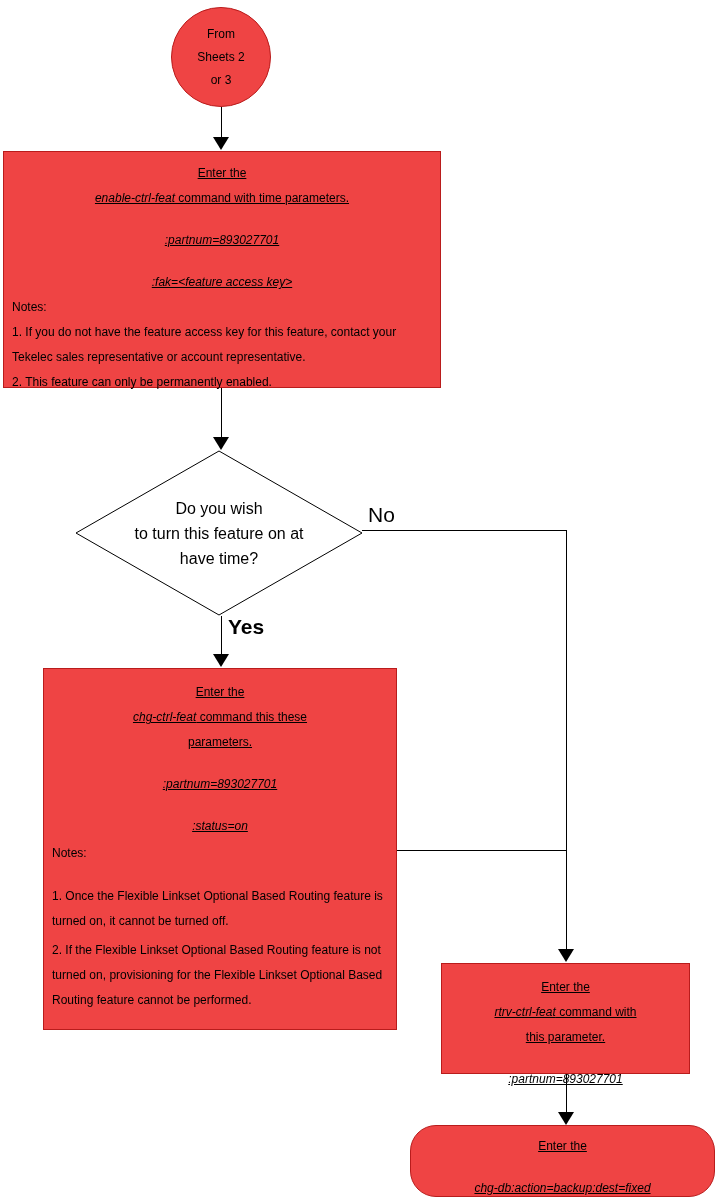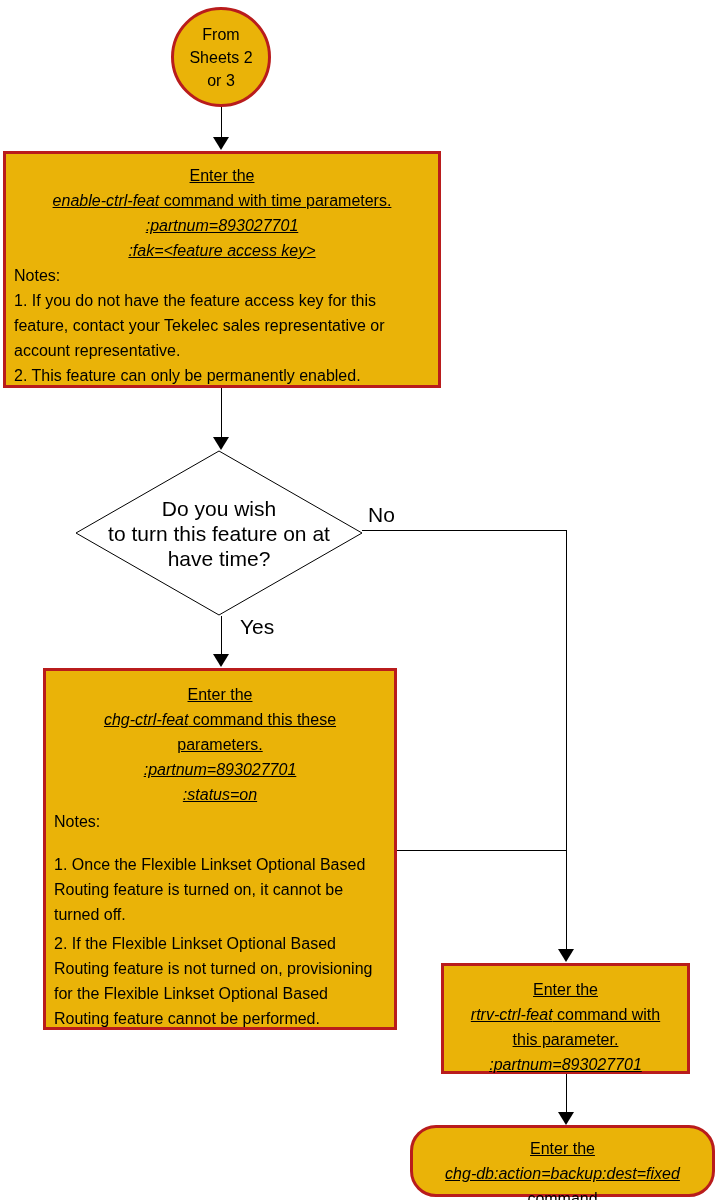--- a/index.html
+++ b/index.html
@@ -14,56 +14,56 @@
   #flowchart {
     position: relative;
     width: 721px;
     height: 1200px;
     background: #ffffff;
     overflow: hidden;
   }
   .node {
     position: absolute;
     box-sizing: border-box;
-    border: 3px solid #b91c1c;
-    background: #eab308;
-    font-size: 16px;
+    border: 1px solid #b91c1c;
+    background: #ef4444;
+    font-size: 12px;
     line-height: 25px;
   }
   .terminator {
     border-radius: 26px;
   }
   .circle {
     border-radius: 50%;
     display: flex;
     flex-direction: column;
     align-items: center;
     justify-content: center;
     text-align: center;
     line-height: 23px;
   }
   .ctr { text-align: center; text-decoration: underline; }
   .lft { text-align: left; }
-  .ital { font-style: italic; }
+  .ital { font-style: italic; margin-top: 17px; }
   .pad-note { padding-left: 8px; padding-right: 8px; }
 
   
   .diamond-wrap {
     position: absolute;
   }
   .diamond-wrap svg {
     position: absolute;
     left: 0;
     top: 0;
     display: block;
   }
   .diamond-label {
     position: absolute;
     text-align: center;
-    font-size: 21px;
+    font-size: 16px;
     line-height: 25px;
   }
 
   
   .conn {
     position: absolute;
     background: #000000;
   }
   .vline { width: 1px; }
   .hline { height: 1px; }
@@ -118,21 +118,21 @@
       <div>to turn this feature on at</div>
       <div>have time?</div>
     </div>
   </div>
 
   <div class="edge-label" style="left:368px; top:506px;">No</div>
   <div class="conn hline" style="left:362px; top:530px; width:205px;"></div>
   <div class="conn vline" style="left:566px; top:530px; height:420px;"></div>
   <div class="arrow-down" style="left:558px; top:949px;"></div>
 
-  <div class="edge-label" style="left:240px; top:618px;">Yes</div>
+  <div class="edge-label" style="left:228px; top:618px;font-weight:bold;">Yes</div>
   <div class="conn vline" style="left:221px; top:616px; height:39px;"></div>
   <div class="arrow-down" style="left:213px; top:654px;"></div>
 
   <div class="node" style="left:43px; top:668px; width:354px; height:362px; padding:11px 0 0 0;">
     <div class="ctr">Enter the</div>
     <div class="ctr"><span class="ital">chg-ctrl-feat</span><span> command this these</span></div>
     <div class="ctr">parameters.</div>
     <div class="ctr ital">:partnum=893027701</div>
     <div class="ctr ital">:status=on</div>
     <div class="lft pad-note" style="margin-top:2px;">Notes:</div>

